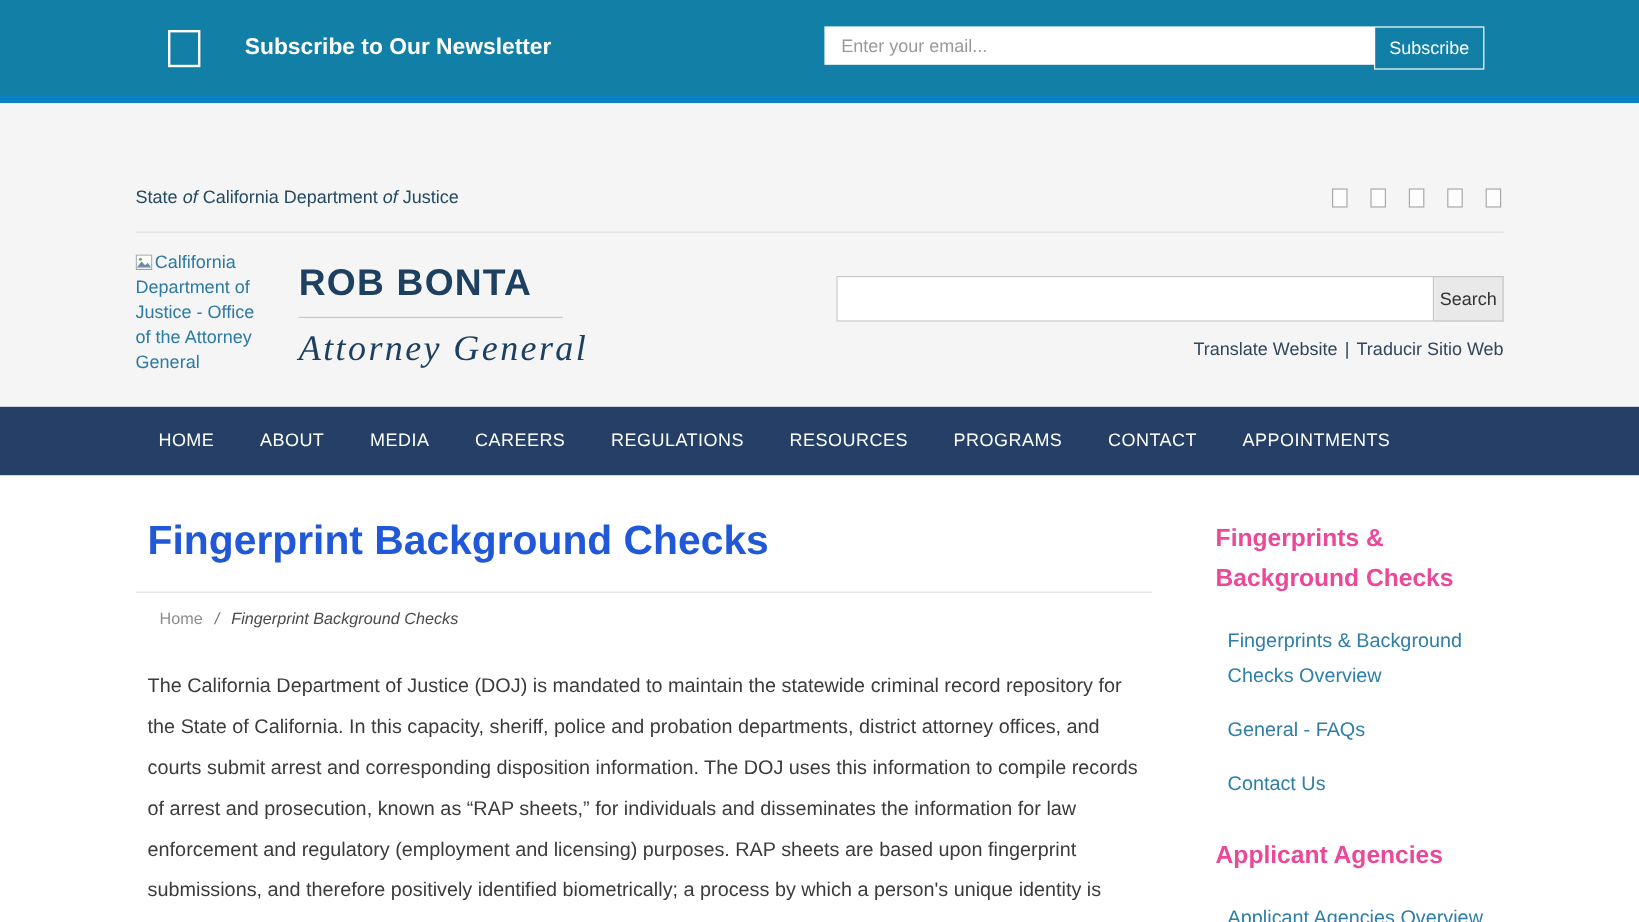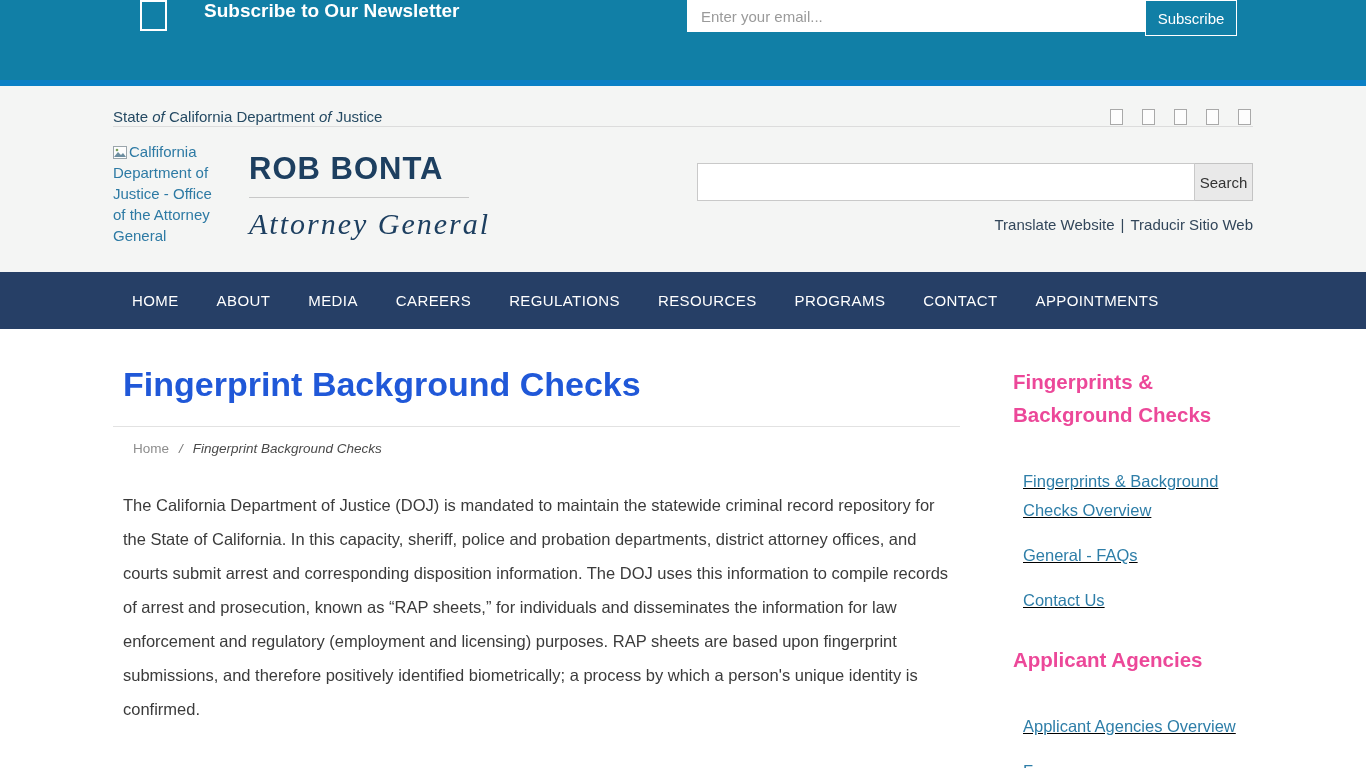--- a/index.html
+++ b/index.html
@@ -2,31 +2,31 @@
 <html><head>
 <meta charset="utf-8">
 <style>
   * { margin: 0; padding: 0; box-sizing: border-box; }
   html, body { width: 1366px; background: #ffffff; font-family: "Liberation Sans", sans-serif; }
 
   .container { width: 1140px; margin: 0 auto; }
 
   
   .banner { background: #117fa6; height: 86px; border-bottom: 6px solid #0a80c5; }
-  .banner-inner { display: flex; height: 100%; }
+  .banner-inner { display: flex; align-items: center; height: 100%; }
   .newsletter-icon { width: 27px; height: 31px; border: 2px solid #ffffff; margin-left: 27px; flex: none; }
   .banner-title { margin-left: 37px; color: #ffffff; font-size: 19px; font-weight: bold; white-space: nowrap; }
   .subscribe-group { margin-left: auto; margin-right: 16px; display: flex; height: 36px; }
   .email-input { width: 458px; height: 32px; border: none; outline: none; padding: 0 14px; font-size: 15px; color: #444; font-family: "Liberation Sans", sans-serif; }
   .email-input::placeholder { color: #9a9a9a; }
   .subscribe-btn { width: 92px; height: 36px; background: #117fa6; border: 1px solid #ffffff; color: #ffffff; font-size: 15px; cursor: pointer; font-family: "Liberation Sans", sans-serif; }
 
   
   .header { background: #f4f5f4; padding-top: 16px; padding-bottom: 26px; }
-  .header-top { display: flex; justify-content: space-between; align-items: center; padding: 6px 0 1px; border-bottom: 1px solid #dcdcdc; }
+  .header-top { display: flex; justify-content: space-between; align-items: center; padding: 6px 0 20px; border-bottom: 1px solid #dcdcdc; margin-top: 48px; }
   .site-name { font-size: 15px; color: #254a63; }
   .site-name em { font-style: italic; }
   .social-icons { display: flex; gap: 19px; padding-right: 2px; }
   .social-tofu { width: 13px; height: 16px; border: 1px solid #a9a9a9; background: #fdfdfd; display: inline-block; }
 
   .header-main { display: flex; padding-top: 14px; }
   .logo-block { width: 110px; font-size: 15px; line-height: 21px; color: #2d7aa4; text-decoration: none; display: block; }
   .broken-img-icon { display: inline-block; vertical-align: -2px; margin-right: 2px; }
   .brand-block { margin-left: 26px; padding-top: 10px; }
   .brand-name { font-size: 31px; font-weight: bold; color: #1d3f60; letter-spacing: 1px; }
@@ -52,21 +52,21 @@
   .title-rule { border: none; border-top: 1px solid #e2e2e2; margin: 0 0 14px; }
   .breadcrumb { font-size: 13.5px; padding-left: 20px; color: #777; }
   .breadcrumb .bc-home { color: #8d8d8d; text-decoration: none; cursor: pointer; }
   .breadcrumb .bc-sep { font-style: italic; margin: 0 10px; color: #777; }
   .breadcrumb .bc-current { font-style: italic; color: #4a4a4a; }
   .body-text { margin-top: 32px; padding-left: 10px; font-size: 16.5px; line-height: 34px; color: #3b3b3b; }
 
   
   .sidebar { margin-left: auto; width: 240px; }
   .sidebar-heading { font-size: 20.5px; font-weight: bold; color: #ec4899; line-height: 33px; }
-  .sidebar-links { padding-left: 10px; margin-top: 36px; margin-bottom: 28px; text-decoration: underline; }
+  .sidebar-links { padding-left: 10px; margin-top: 22px; margin-bottom: 28px; }
   .sidebar-link { display: block; font-size: 16.5px; line-height: 29px; color: #2e7ea8; text-decoration: none; cursor: pointer; margin-bottom: 16px; }
 </style>
 </head>
 <body>
 
 <div class="banner">
   <div class="banner-inner container">
     <span class="newsletter-icon"></span>
     <div class="banner-title">Subscribe to Our Newsletter</div>
     <div class="subscribe-group">

